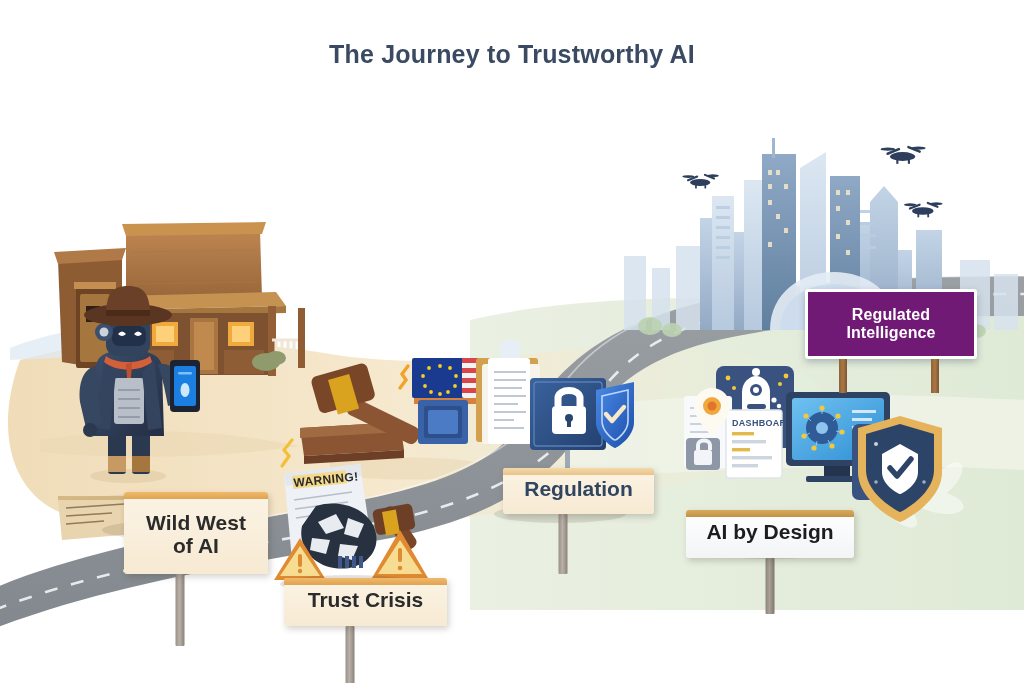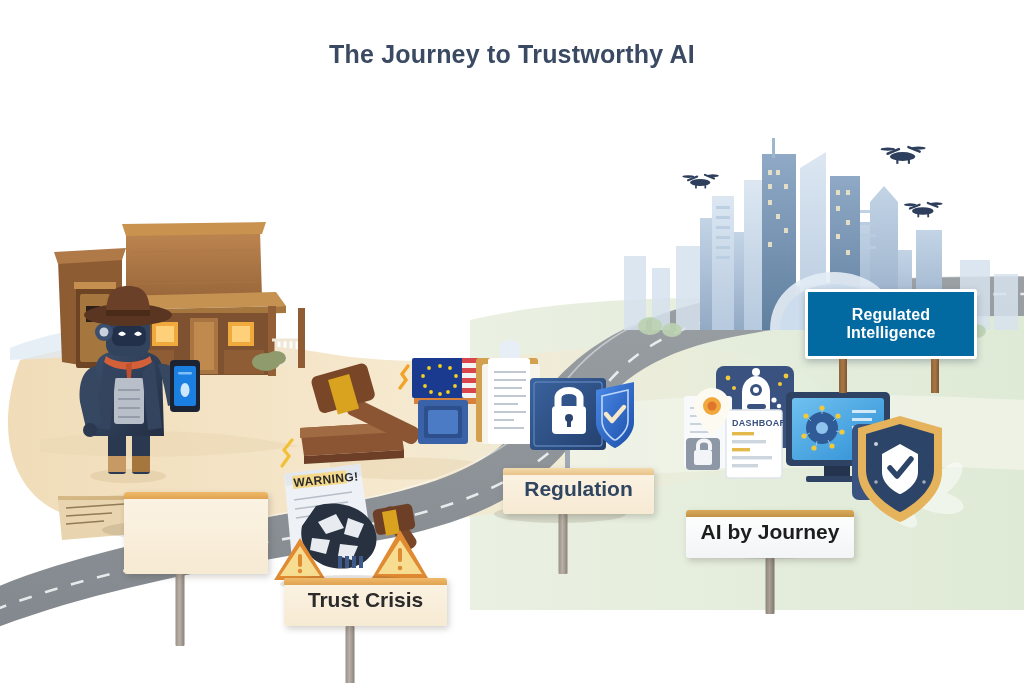--- a/index.html
+++ b/index.html
@@ -58,21 +58,21 @@
   
   .sign-navytext .txt { color: #2f4560; }
 
   
   #billboard {
     position: absolute;
     width: 172px; height: 70px;
   }
   #billboard .bb-panel {
     position: absolute; inset: 0;
-    background: #0369a1;
+    background: #701a75;
     border: 3px solid #ffffff;
     border-radius: 3px;
     box-shadow: 0 3px 7px rgba(40,55,80,.3);
     display: flex; align-items: center; justify-content: center;
   }
   #billboard .bb-text {
     color: #ffffff; font-weight: bold; font-size: 16px; line-height: 1.12;
     text-align: center; white-space: pre-line; letter-spacing: .1px;
   }
   #billboard .bb-leg {
@@ -613,20 +613,22 @@
         <ellipse cx="560" cy="404" rx="66" ry="9"></ellipse>
         <ellipse cx="770" cy="440" rx="70" ry="9"></ellipse>
       </g>
     </svg>
   </div>
 
   <div class="signpost sign-cream" id="sp-wildwest" style="left:108px; top:492px; width:144px;">
     <div class="post" style="top:82px; height:72px;"></div>
     <div class="board" style="width:144px; height:82px;">
       <div class="cap"></div>
+      <div class="txt" style="font-size:21px;">Wild West
+of AI</div>
     </div>
   </div>
 
   <div class="signpost sign-cream" id="sp-trustcrisis" style="left:268px; top:578px; width:163px;">
     <div class="post" style="top:48px; height:62px;"></div>
     <div class="board" style="width:163px; height:48px;">
       <div class="cap"></div>
       <div class="txt" style="font-size:21px; padding-top:4px;">Trust Crisis</div>
     </div>
   </div>
@@ -636,21 +638,21 @@
     <div class="board" style="width:151px; height:46px;">
       <div class="cap" style="background:linear-gradient(180deg,#f3d9ab,#e8c389);"></div>
       <div class="txt" style="font-size:21px; padding-top:4px;">Regulation</div>
     </div>
   </div>
 
   <div class="signpost sign-white" id="sp-aibydesign" style="left:686px; top:510px; width:168px;">
     <div class="post" style="top:48px; height:56px; background:linear-gradient(90deg,#8e857b,#a9a096 45%,#7e766c);"></div>
     <div class="board" style="width:168px; height:48px;">
       <div class="cap"></div>
-      <div class="txt" style="font-size:21px; padding-top:4px;">AI by Journey</div>
+      <div class="txt" style="font-size:21px; padding-top:4px;">AI by Design</div>
     </div>
   </div>
 
   <div id="billboard" style="left:805px; top:289px;">
     <div class="bb-panel">
       <div class="bb-text">Regulated
 Intelligence</div>
     </div>
     <div class="bb-leg l"></div>
     <div class="bb-leg r"></div>

